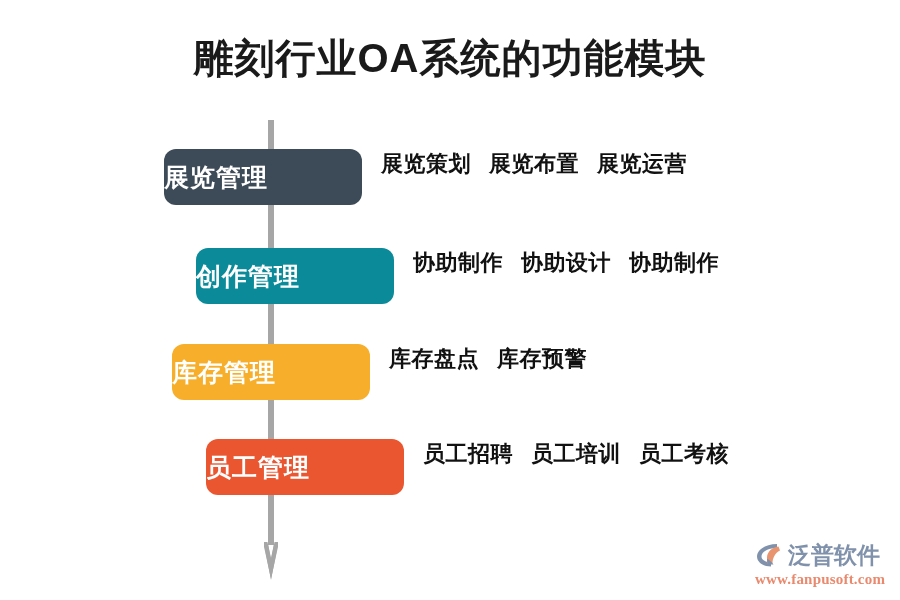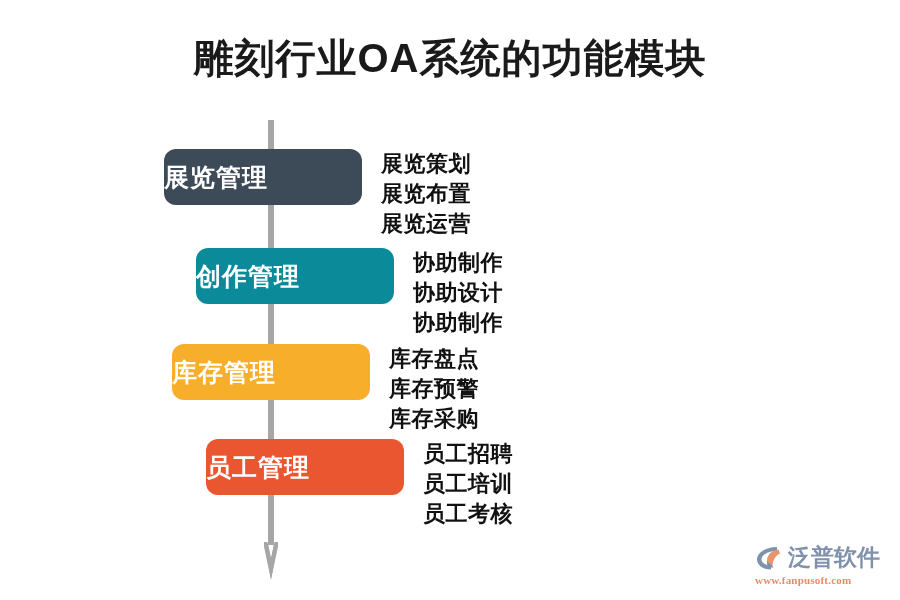--- a/index.html
+++ b/index.html
@@ -88,21 +88,20 @@
     white-space: nowrap;
   }
 
   .items {
     position: absolute;
     left: 381px;
     top: 0;
     height: 56px;
     display: flex;
     align-items: flex-start;
-    flex-direction: column;
   }
 
   .item {
     width: 108px;
     font-size: 22px;
     font-weight: bold;
     color: #111111;
     white-space: nowrap;
     letter-spacing: 0.5px;
   }
@@ -135,21 +134,21 @@
   .logo-mark svg { display: block; }
   .logo-name {
     font-size: 23px;
     font-weight: bold;
     color: #8092ab;
     letter-spacing: 0px;
     white-space: nowrap;
   }
   .logo-url {
     margin-top: 1px;
-    font-size: 11px;
+    font-size: 15px;
     font-weight: bold;
     color: #e98a6e;
     letter-spacing: 0.2px;
     white-space: nowrap;
     font-family: "Liberation Serif", "DejaVu Serif", serif;
   }
 </style>
 </head>
 <body>
 
@@ -189,21 +188,20 @@
       </div>
     </div>
 
     <div class="row row-3">
       <div class="cat-box" style="background:#f7ae2a;">
         <span>库存管理</span>
       </div>
       <div class="items">
         <span class="item">库存盘点</span>
         <span class="item">库存预警</span>
-        <span class="item">库存采购</span>
       </div>
     </div>
 
     <div class="row row-4">
       <div class="cat-box" style="background:#ea5630;">
         <span>员工管理</span>
       </div>
       <div class="items">
         <span class="item">员工招聘</span>
         <span class="item">员工培训</span>

